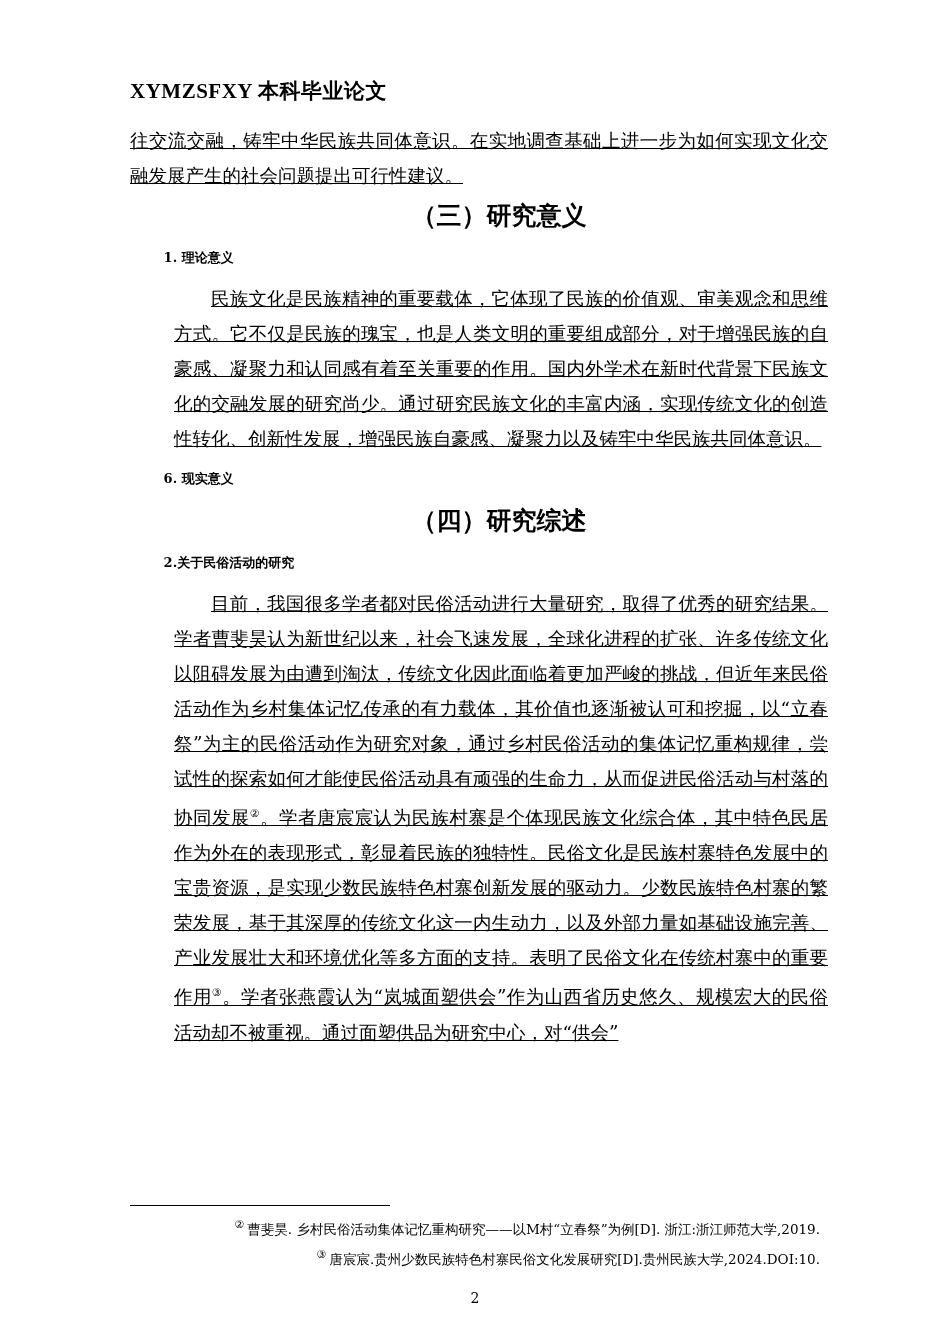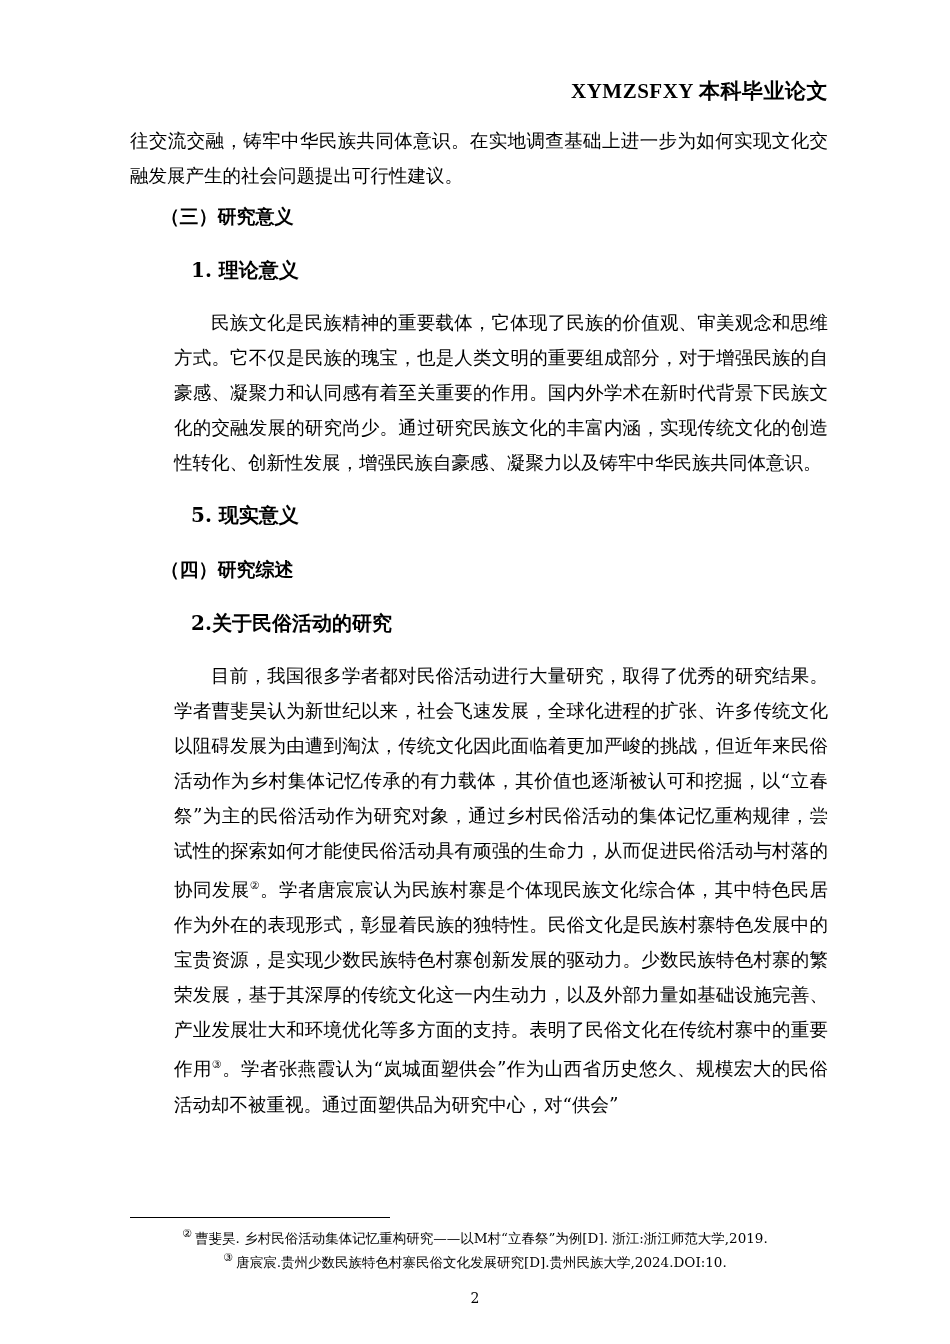--- a/index.html
+++ b/index.html
@@ -17,71 +17,73 @@
   }
   .page {
     position: absolute;
     left: 0; top: 0;
     width: 950px;
     height: 1344px;
     box-sizing: border-box;
     padding: 78px 122px 30px 130px;
   }
   .doc-header {
-    text-align: right;
+    text-align: left;
     font-size: 21px;
     font-weight: bold;
     font-family: "Liberation Serif", "DejaVu Serif", serif;
     letter-spacing: 0.5px;
     margin: 0 0 18px 0;
     line-height: 1.3;
   }
   .body-text {
     font-size: 18.5px;
     line-height: 35px;
     text-align: justify;
     text-justify: inter-ideograph;
     margin: 0;
+    text-decoration: underline;
   }
   .indent2 {
     text-indent: 2em;
     margin-left: 44px;
   }
   .h-section {
-    font-size: 19px;
+    font-size: 25px;
     font-weight: bold;
     line-height: 38px;
     margin: 4px 0 0 0;
     text-indent: 1.6em;
+    text-align: center;
   }
   .h-sub {
-    font-size: 20px;
+    font-size: 13px;
     font-weight: bold;
     line-height: 36px;
-    margin: 17px;
+    margin: 5px;
     text-indent: 2.2em;
   }
   .footnote-area {
     position: absolute;
     left: 130px;
     bottom: 72px;
     width: 690px;
   }
   .fn-rule {
     width: 260px;
     height: 1px;
     background: #000;
     margin-bottom: 7px;
   }
   .footnote {
     font-size: 13.5px;
-    line-height: 18px;
+    line-height: 23px;
     font-family: "DejaVu Serif", "Liberation Serif", serif;
     margin: 0 0 2px 0;
-    text-align: center;
+    text-align: right;
   }
   .footnote .fn-mark {
     font-size: 11px;
     vertical-align: super;
     margin-right: 3px;
   }
   .page-number {
     position: absolute;
     bottom: 38px;
     left: 0;
@@ -103,21 +105,21 @@
   <div class="doc-header">XYMZSFXY 本科毕业论文</div>
 
   <p class="body-text">往交流交融，铸牢中华民族共同体意识。在实地调查基础上进一步为如何实现文化交融发展产生的社会问题提出可行性建议。</p>
 
   <p class="h-section">（三）研究意义</p>
 
   <p class="h-sub">1. 理论意义</p>
 
   <p class="body-text indent2">民族文化是民族精神的重要载体，它体现了民族的价值观、审美观念和思维方式。它不仅是民族的瑰宝，也是人类文明的重要组成部分，对于增强民族的自豪感、凝聚力和认同感有着至关重要的作用。国内外学术在新时代背景下民族文化的交融发展的研究尚少。通过研究民族文化的丰富内涵，实现传统文化的创造性转化、创新性发展，增强民族自豪感、凝聚力以及铸牢中华民族共同体意识。</p>
 
-  <p class="h-sub">5. 现实意义</p>
+  <p class="h-sub">6. 现实意义</p>
 
 
   <p class="h-section">（四）研究综述</p>
 
   <p class="h-sub">2.关于民俗活动的研究</p>
 
   <p class="body-text indent2"><span>目前，我国很多学者都对民俗活动进行大量研究，取得了优秀的研究结果。学者曹斐昊认为新世纪以来，社会飞速发展，全球化进程的扩张、许多传统文化以阻碍发展为由遭到淘汰，传统文化因此面临着更加严峻的挑战，但近年来民俗活动作为乡村集体记忆传承的有力载体，其价值也逐渐被认可和挖掘，以“立春祭”为主的民俗活动作为研究对象，通过乡村民俗活动的集体记忆重构规律，尝试性的探索如何才能使民俗活动具有顽强的生命力，从而促进民俗活动与村落的协同发展</span><sup class="fn-ref">②</sup><span>。学者唐宸宸认为民族村寨是个体现民族文化综合体，其中特色民居作为外在的表现形式，彰显着民族的独特性。民俗文化是民族村寨特色发展中的宝贵资源，是实现少数民族特色村寨创新发展的驱动力。少数民族特色村寨的繁荣发展，基于其深厚的传统文化这一内生动力，以及外部力量如基础设施完善、产业发展壮大和环境优化等多方面的支持。表明了民俗文化在传统村寨中的重要作用</span><sup class="fn-ref">③</sup><span>。学者张燕霞认为“岚城面塑供会”作为山西省历史悠久、规模宏大的民俗活动却不被重视。通过面塑供品为研究中心，对“供会”</span></p>
 
   <div class="footnote-area">
     <div class="fn-rule"></div>

